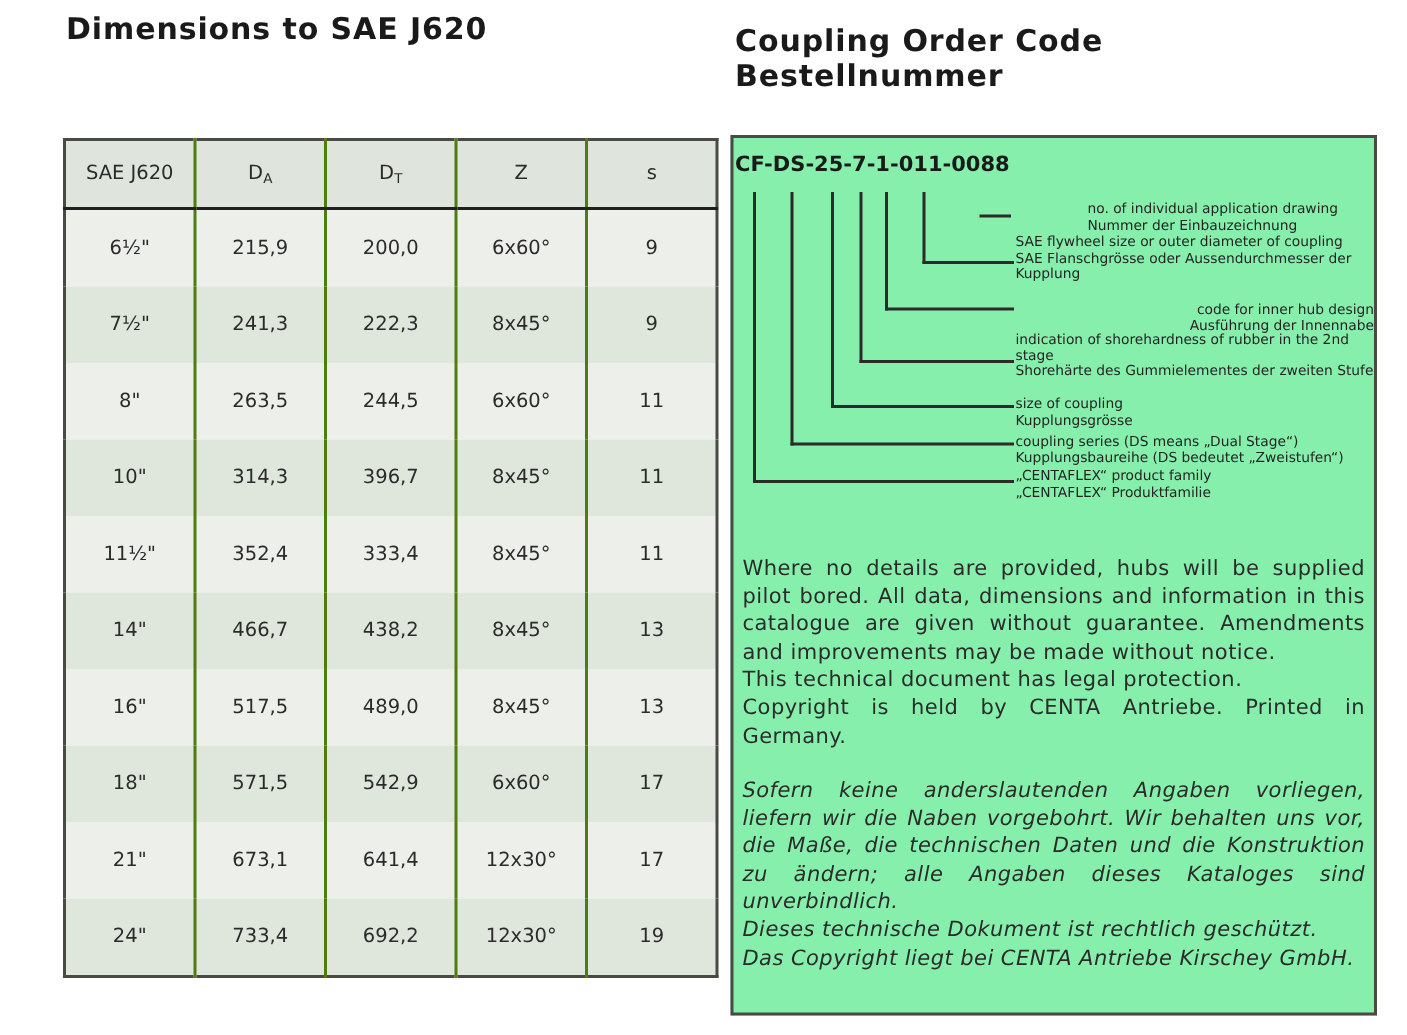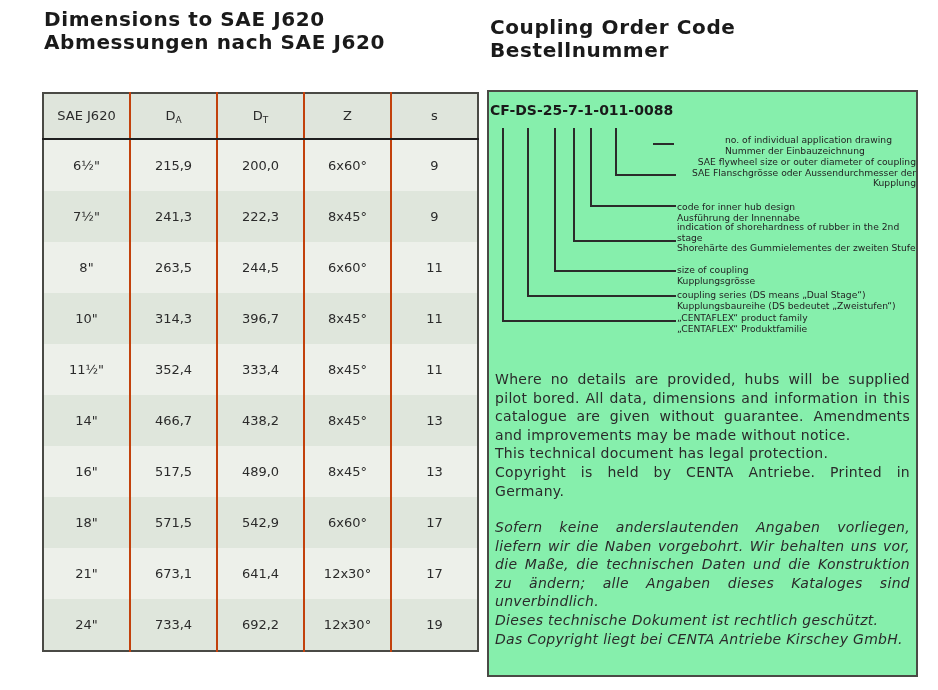--- a/index.html
+++ b/index.html
@@ -18,21 +18,21 @@
   
   table.dim {
     position:absolute; left:42px; top:92px;
     border-collapse:collapse; table-layout:fixed;
     border:2px solid #4a4a45;
   }
   table.dim th, table.dim td {
     width:85px; text-align:center; font-size:13px; color:#2b2b2b;
     padding:0;
   }
-  table.dim th + th, table.dim td + td { border-left:2px solid #c2410c; }
+  table.dim th + th, table.dim td + td { border-left:2px solid #4d7c0f; }
   table.dim thead th {
     height:44px; background:#dfe5dc; border-bottom:2px solid #1f1f1f;
     font-weight:normal;
   }
   table.dim tbody td { height:51px; }
   table.dim tr.light td { background:#edf0ea; }
   table.dim tr.dark  td { background:#dfe6dc; }
   table.dim sub { font-size:9px; vertical-align:-3px; }
 
   
@@ -63,21 +63,20 @@
   .notice-en { top:278px; }
   .notice-de { top:426px; font-style:italic; }
 </style>
 </head>
 <body>
 
 <div class="page">
 
   <div class="title title-left">
     <div>Dimensions to SAE J620</div>
-    <div>Abmessungen nach SAE J620</div>
   </div>
 
   <div class="title title-right">
     <div>Coupling Order Code</div>
     <div>Bestellnummer</div>
   </div>
 
   <table class="dim">
     <thead>
       <tr>
@@ -170,25 +169,25 @@
     <div class="conn" style="left:65px;  top:36px; width:120px; height:142px;"></div>
     <div class="conn" style="left:84px;  top:36px; width:101px; height:112px;"></div>
     <div class="conn" style="left:101px; top:36px; width:84px;  height:77px;"></div>
     <div class="conn" style="left:126px; top:36px; width:59px;  height:46px;"></div>
     <div class="conn-dash" style="left:164px; top:51px; width:21px;"></div>
 
     <div class="code-label" style="top:43px;margin-left:48px;">
       <span class="en">no. of individual application drawing</span>
       <span class="de">Nummer der Einbauzeichnung</span>
     </div>
-    <div class="code-label" style="top:65px;text-align:right;">
+    <div class="code-label" style="top:65px;">
       <span class="en">SAE flywheel size or outer diameter of coupling</span>
       <span class="de">SAE Flanschgrösse oder Aussendurchmesser der Kupplung</span>
     </div>
-    <div class="code-label" style="top:110px;">
+    <div class="code-label" style="top:110px;text-align:right;">
       <span class="en">code for inner hub design</span>
       <span class="de">Ausführung der Innennabe</span>
     </div>
     <div class="code-label" style="top:130px;">
       <span class="en">indication of shorehardness of rubber in the 2nd stage</span>
       <span class="de">Shorehärte des Gummielementes der zweiten Stufe</span>
     </div>
     <div class="code-label" style="top:173px;">
       <span class="en">size of coupling</span>
       <span class="de">Kupplungsgrösse</span>

